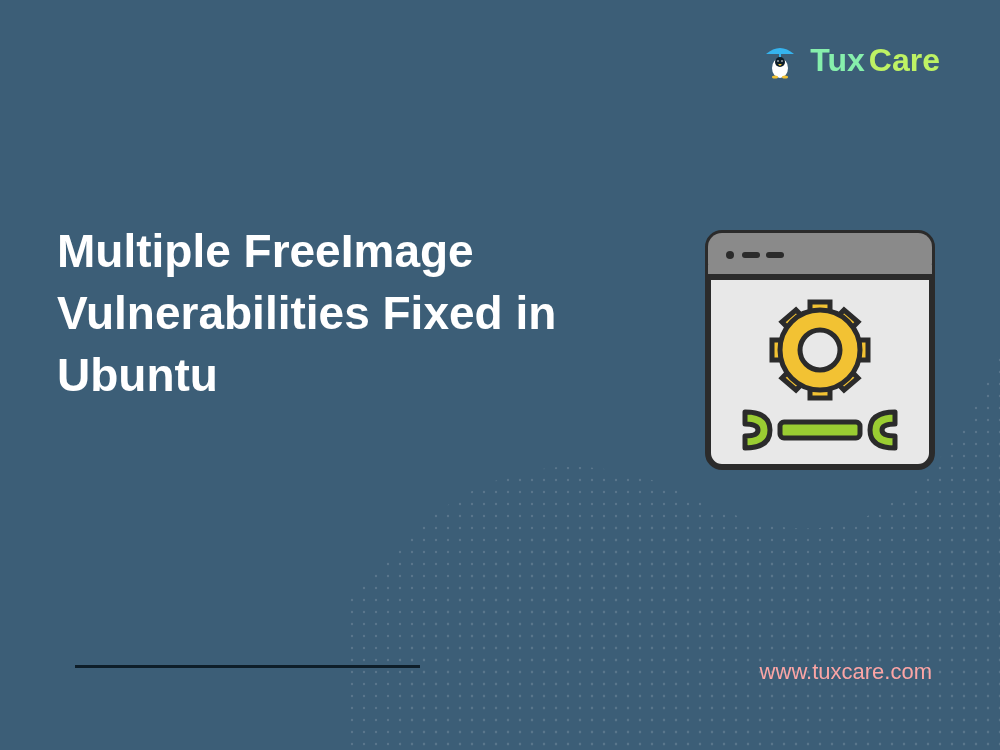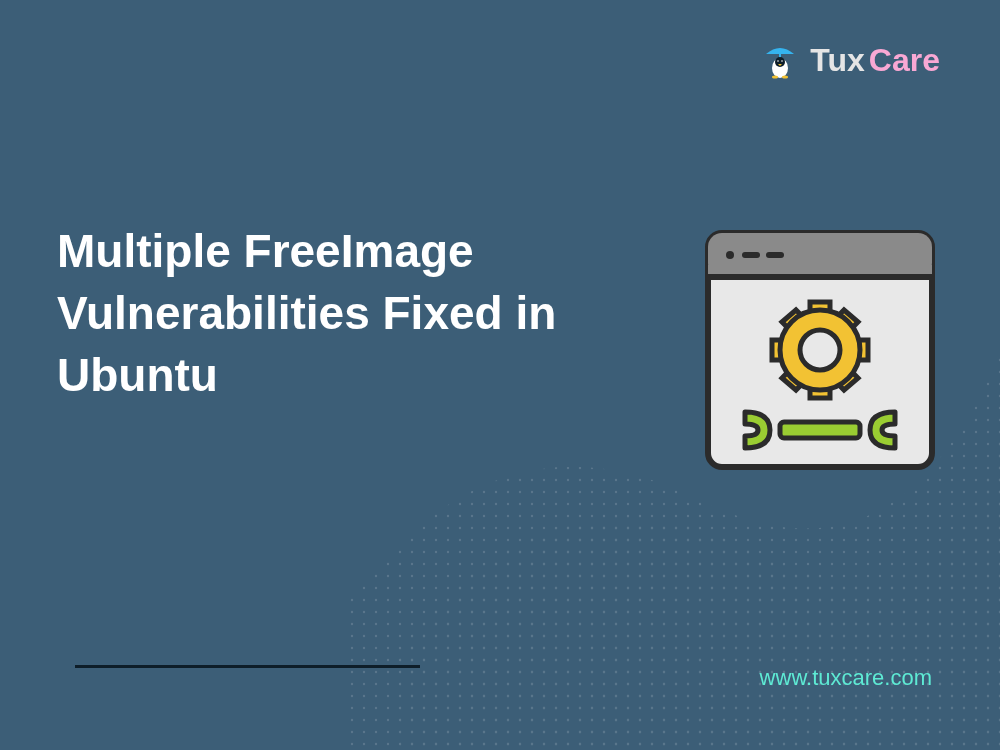--- a/index.html
+++ b/index.html
@@ -28,26 +28,26 @@
       align-items: center;
       gap: 10px;
     }
     .logo-icon {
       width: 40px;
       height: 40px;
     }
     .brand-tux {
       font-size: 32px;
       font-weight: 700;
-      color: #e5e5e5;
+      color: #86efac;
     }
     .brand-care {
       font-size: 32px;
       font-weight: 600;
-      color: #f9a8d4;
+      color: #bef264;
       margin-left: 4px;
     }
     .headline {
       position: absolute;
       top: 220px;
       left: 57px;
       color: #ffffff;
       font-size: 46px;
       font-weight: 700;
       line-height: 1.35;
@@ -63,23 +63,23 @@
     .divider {
       position: absolute;
       bottom: 82px;
       left: 75px;
       width: 345px;
       height: 3px;
       background: #0e1e29;
     }
     .website {
       position: absolute;
-      bottom: 59px;
+      bottom: 65px;
       right: 68px;
-      color: #5eead4;
+      color: #fca5a5;
       font-size: 22px;
       font-weight: 500;
     }
   </style>
 </head>
 <body>
 
 <svg class="dotted-wave" viewBox="0 0 650 500">
   <defs>
     <pattern id="dots" x="0" y="0" width="12" height="12" patternUnits="userSpaceOnUse">

